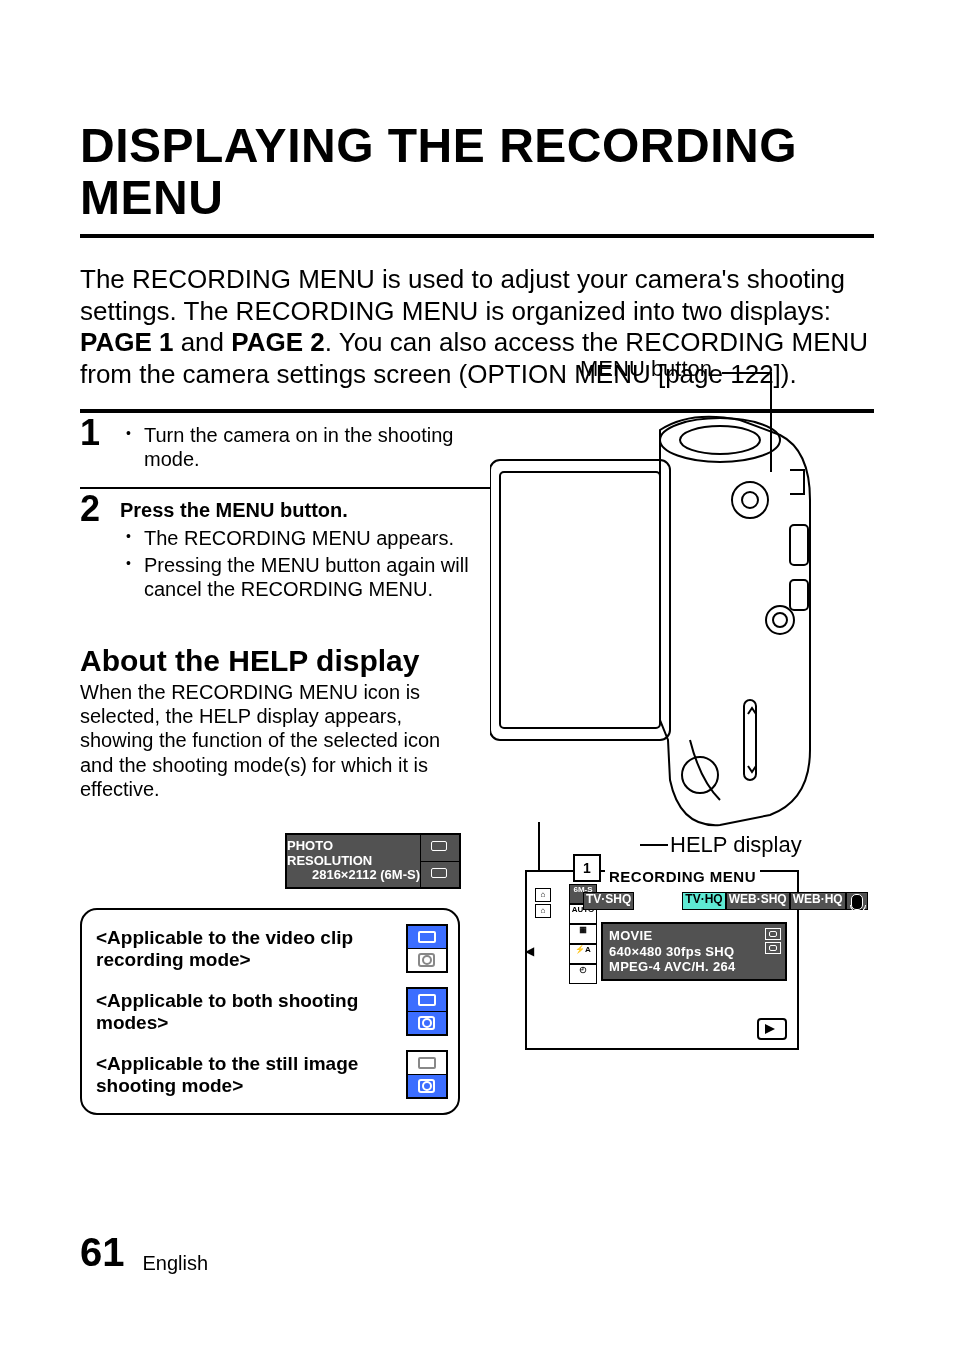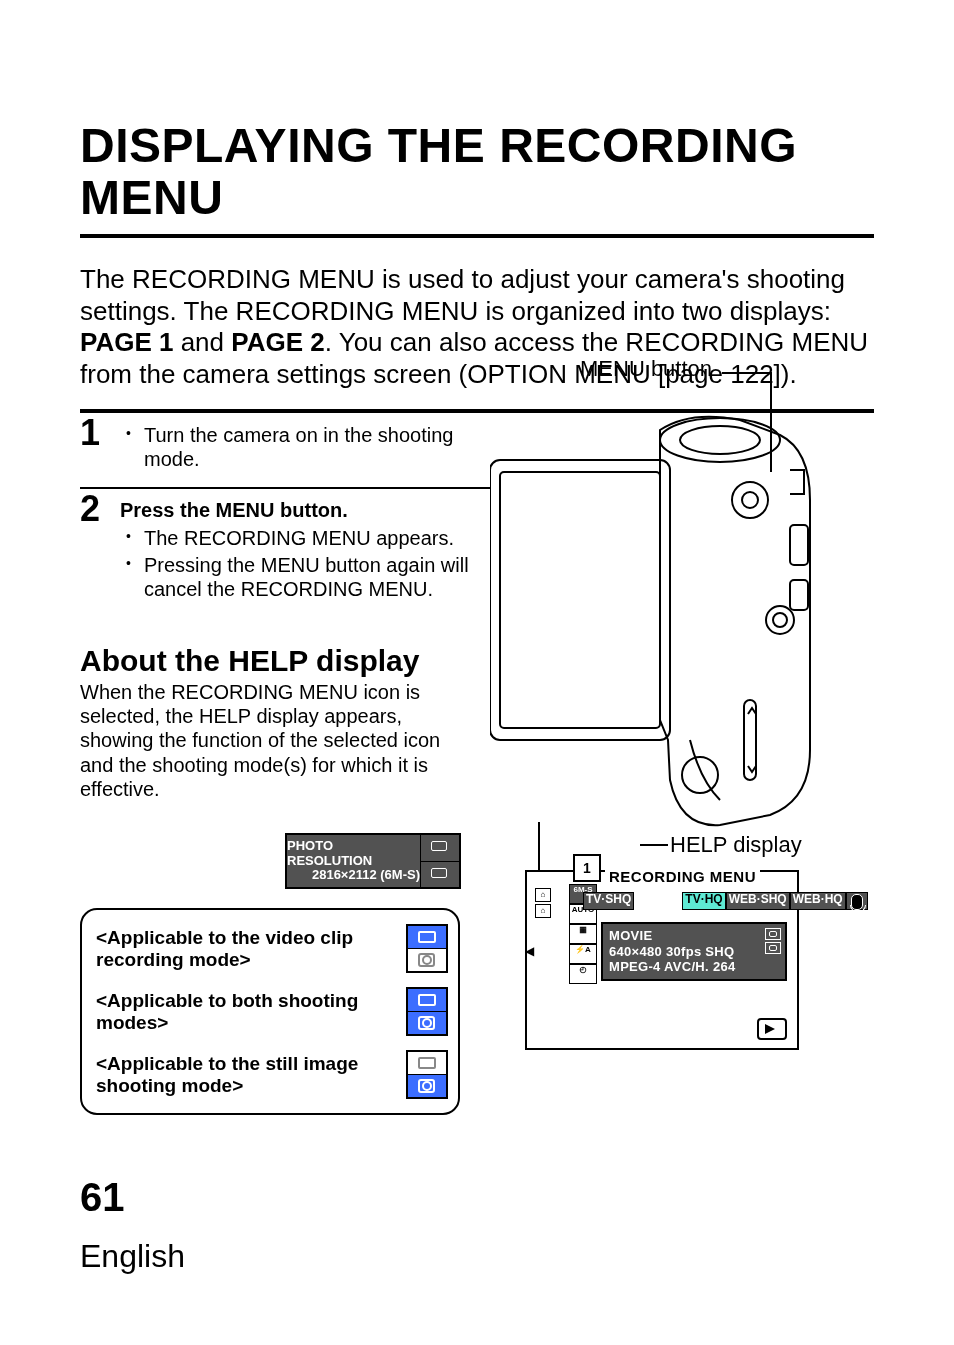--- a/index.html
+++ b/index.html
@@ -319,30 +319,29 @@
   }
   .legend-icons .li.cam::before{
     content:"";position:absolute;left:14px;top:6px;width:6px;height:6px;border:2px solid currentColor;border-radius:50%;
   }
 
   .page-footer {
     position: absolute;
     bottom: 70px;
     left: 80px;
     display: flex;
-    align-items: flex-start;
+    align-items: flex-end;
     gap: 18px;
-    flex-direction: column;
   }
   .page-num {
     font-size: 40px;
     font-weight: 900;
   }
   .page-lang {
-    font-size: 32px;
+    font-size: 20px;
   }
 
   .mic-icon{
     width:10px;height:14px;border:1px solid #fff;border-radius:5px;background:#000;display:inline-block;position:relative;margin:0 2px;
   }
   .mic-icon::after{content:"";position:absolute;left:-2px;bottom:-3px;width:14px;height:6px;border:1px solid #fff;border-top:none;border-radius:0 0 7px 7px;}
 
   .pagechip{
     position:absolute;
     top:-18px;

